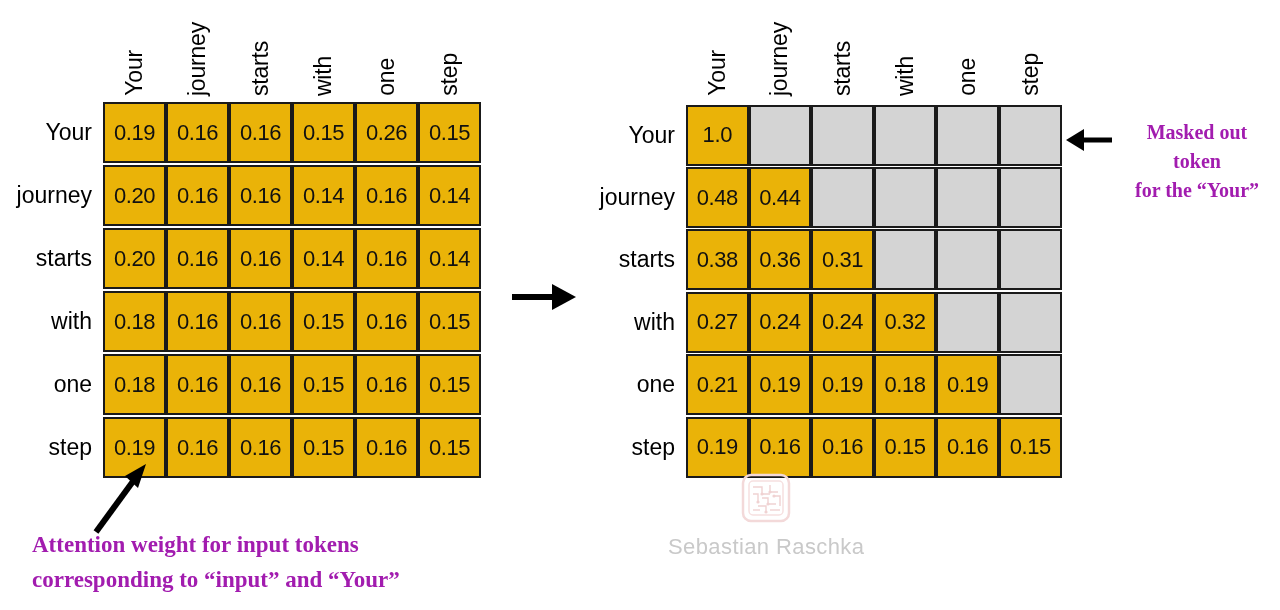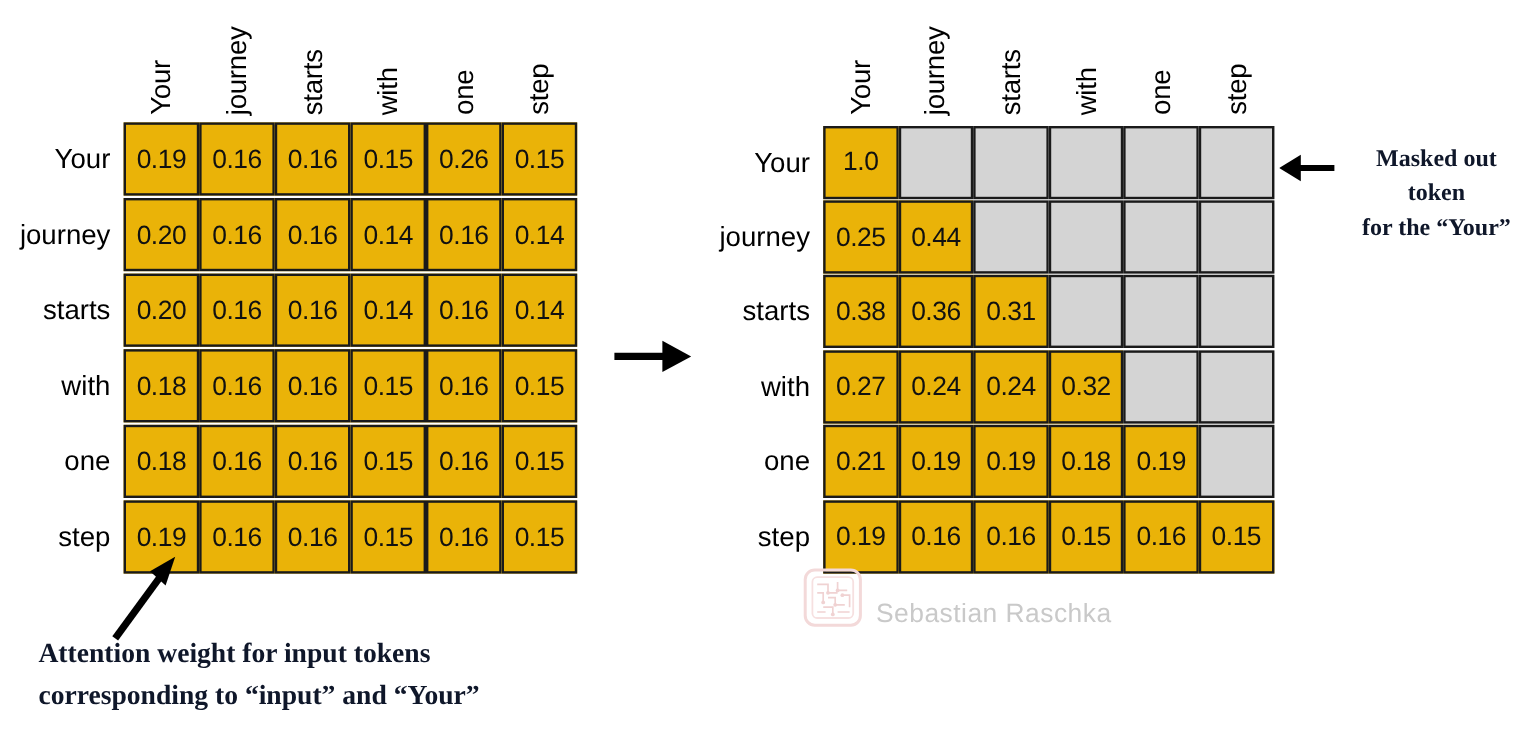--- a/index.html
+++ b/index.html
@@ -91,21 +91,21 @@
   .arrow-svg { position: absolute; }
   #middle-arrow { left: 510px; top: 276px; }
   #bottom-arrow { left: 88px; top: 462px; }
   #mask-arrow   { left: 1066px; top: 124px; }
 
   
   .annotation {
     position: absolute;
     font-family: "Liberation Serif", serif;
     font-weight: bold;
-    color: #0f172a;
+    color: #a21caf;
   }
   #mask-annotation {
     left: 1116px;
     top: 118px;
     width: 162px;
     text-align: center;
     font-size: 20px;
     line-height: 1.45;
   }
   #bottom-annotation {
@@ -115,23 +115,24 @@
     font-size: 23px;
     line-height: 1.5;
   }
 
   
   #watermark {
     position: absolute;
     left: 668px;
     top: 472px;
     display: flex;
-    align-items: flex-end;
+    align-items: center;
     gap: 10px;
     opacity: 1;
+    flex-direction: column;
   }
   #watermark-logo {
     width: 52px;
     height: 52px;
   }
   #watermark-text {
     font-size: 22px;
     font-family: "Liberation Sans", sans-serif;
     color: #c9c9c9;
     letter-spacing: 0.4px;
@@ -258,21 +259,21 @@
       <div class="cell filled">1.0</div>
       <div class="cell masked"></div>
       <div class="cell masked"></div>
       <div class="cell masked"></div>
       <div class="cell masked"></div>
       <div class="cell masked"></div>
     </div>
 
     <div class="grid-row">
       <div class="row-label">journey</div>
-      <div class="cell filled">0.25</div>
+      <div class="cell filled">0.48</div>
       <div class="cell filled">0.44</div>
       <div class="cell masked"></div>
       <div class="cell masked"></div>
       <div class="cell masked"></div>
       <div class="cell masked"></div>
     </div>
 
     <div class="grid-row">
       <div class="row-label">starts</div>
       <div class="cell filled">0.38</div>

